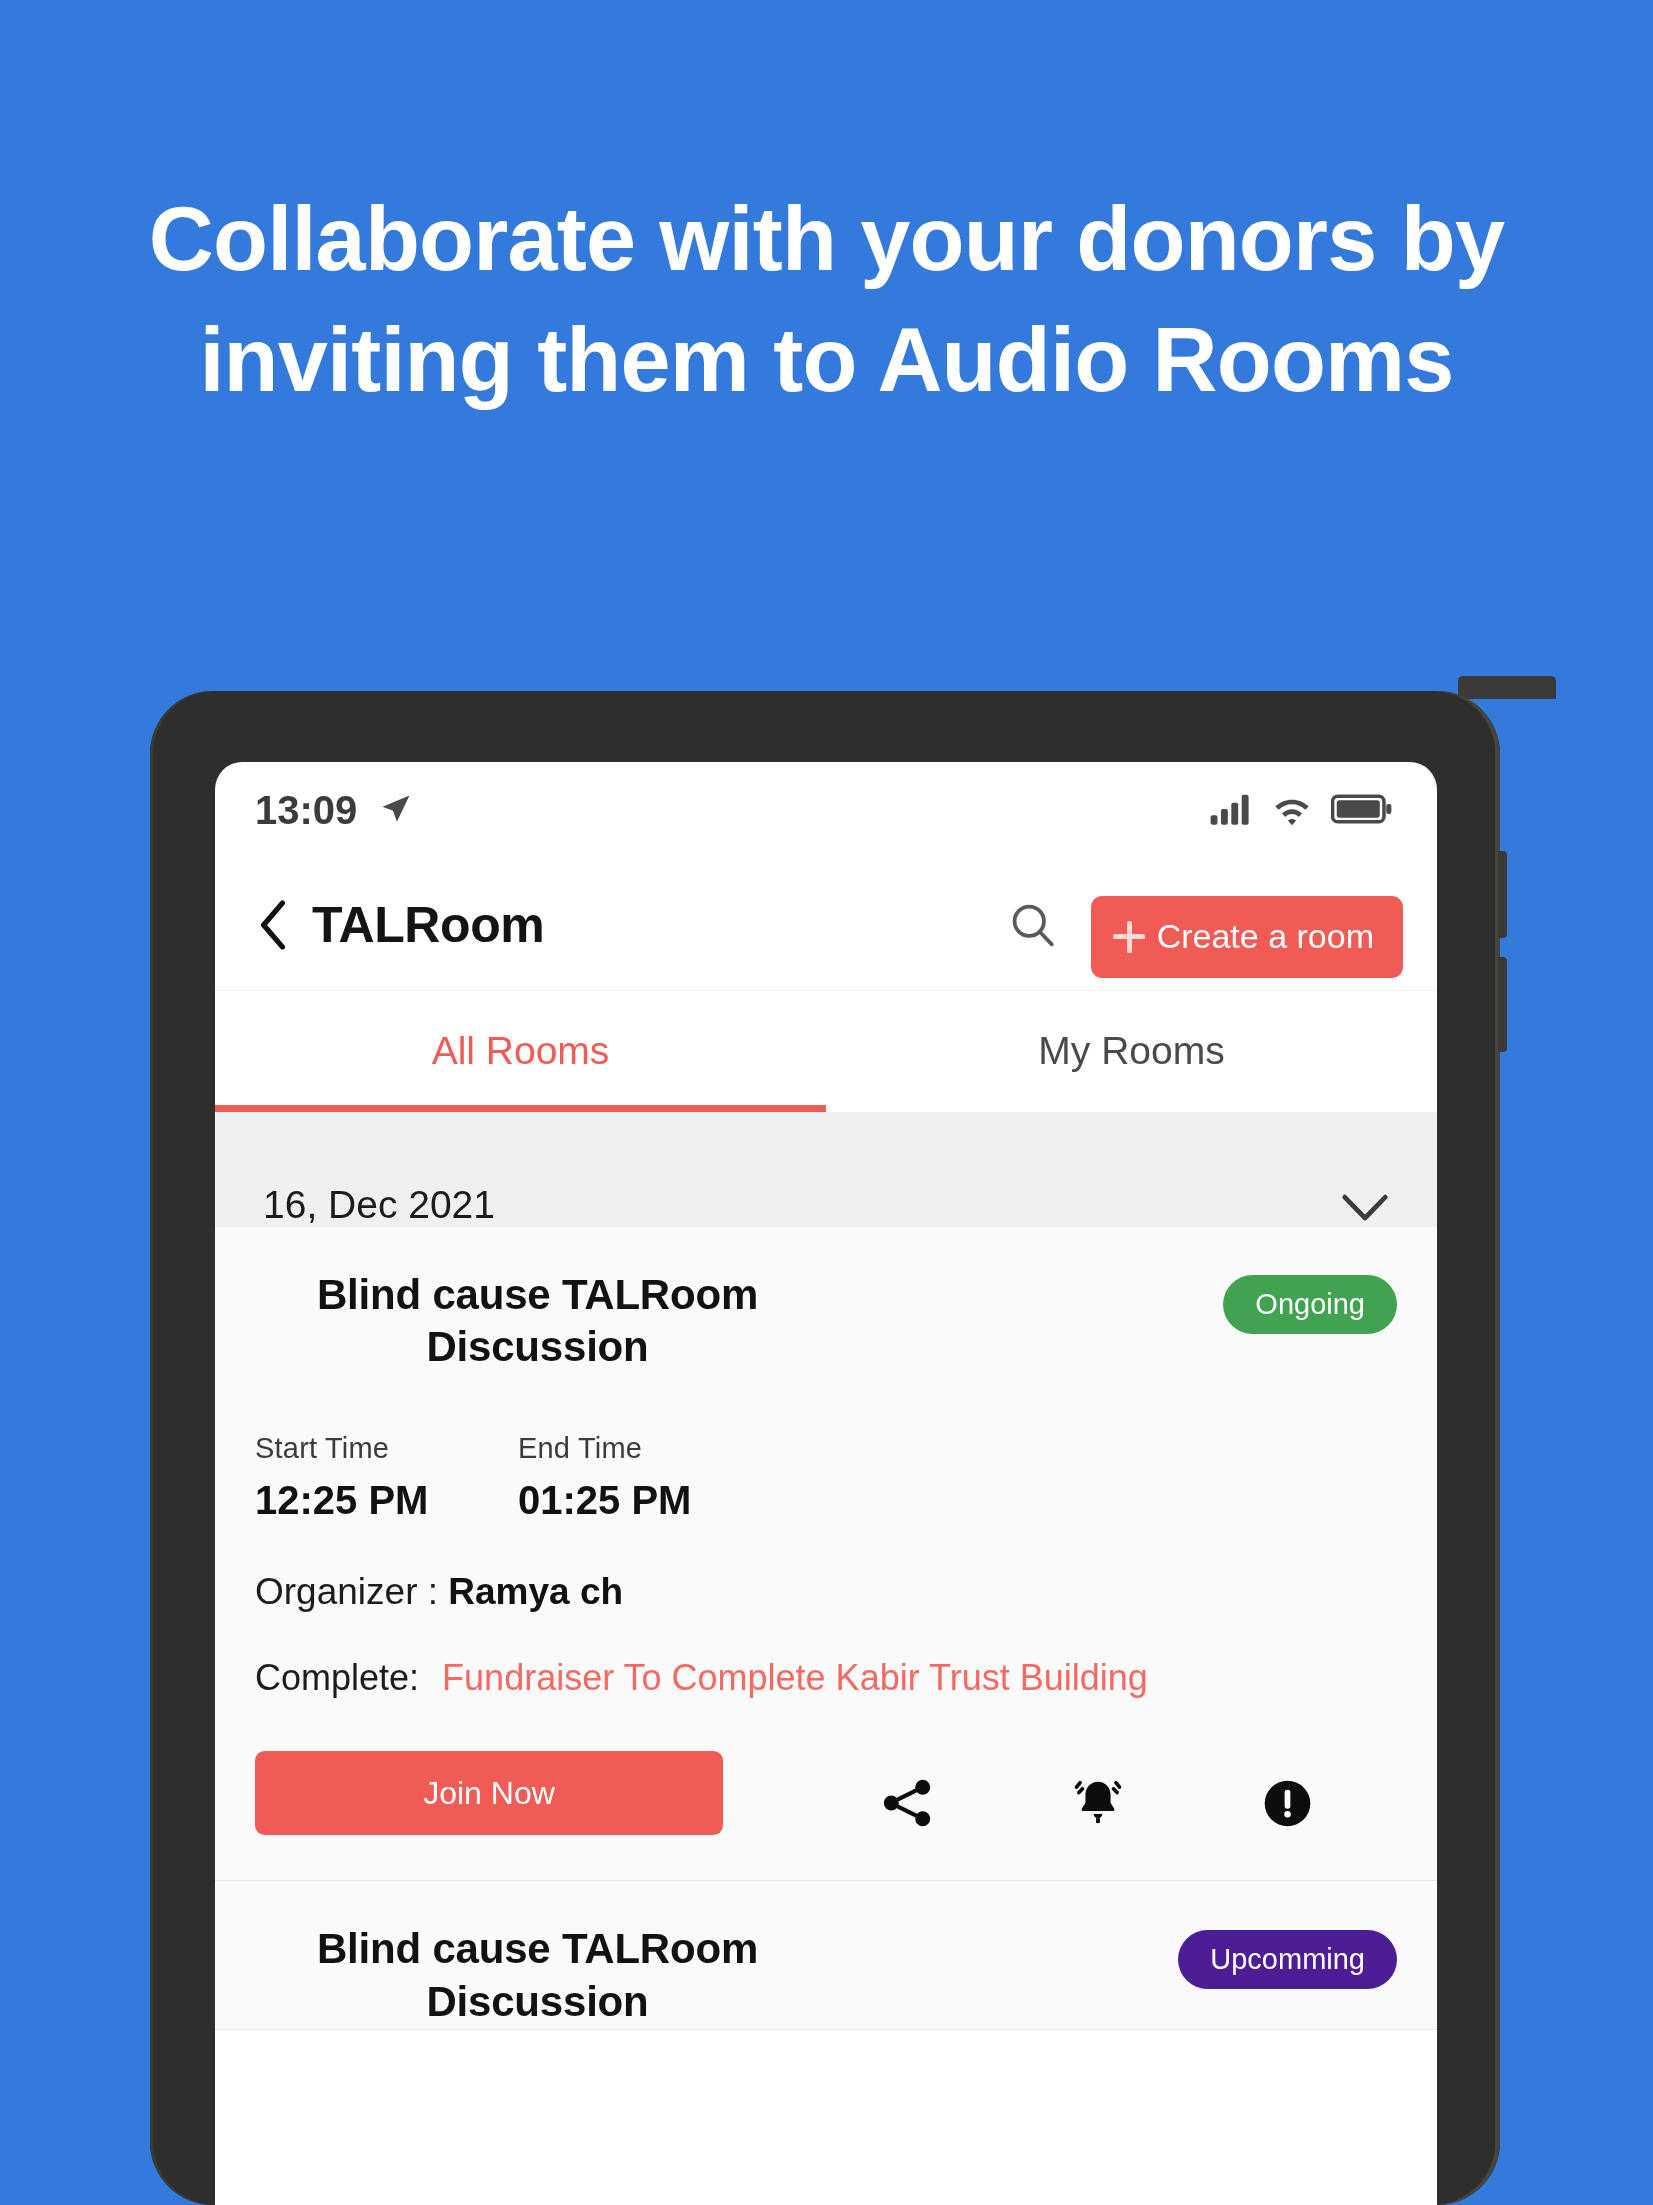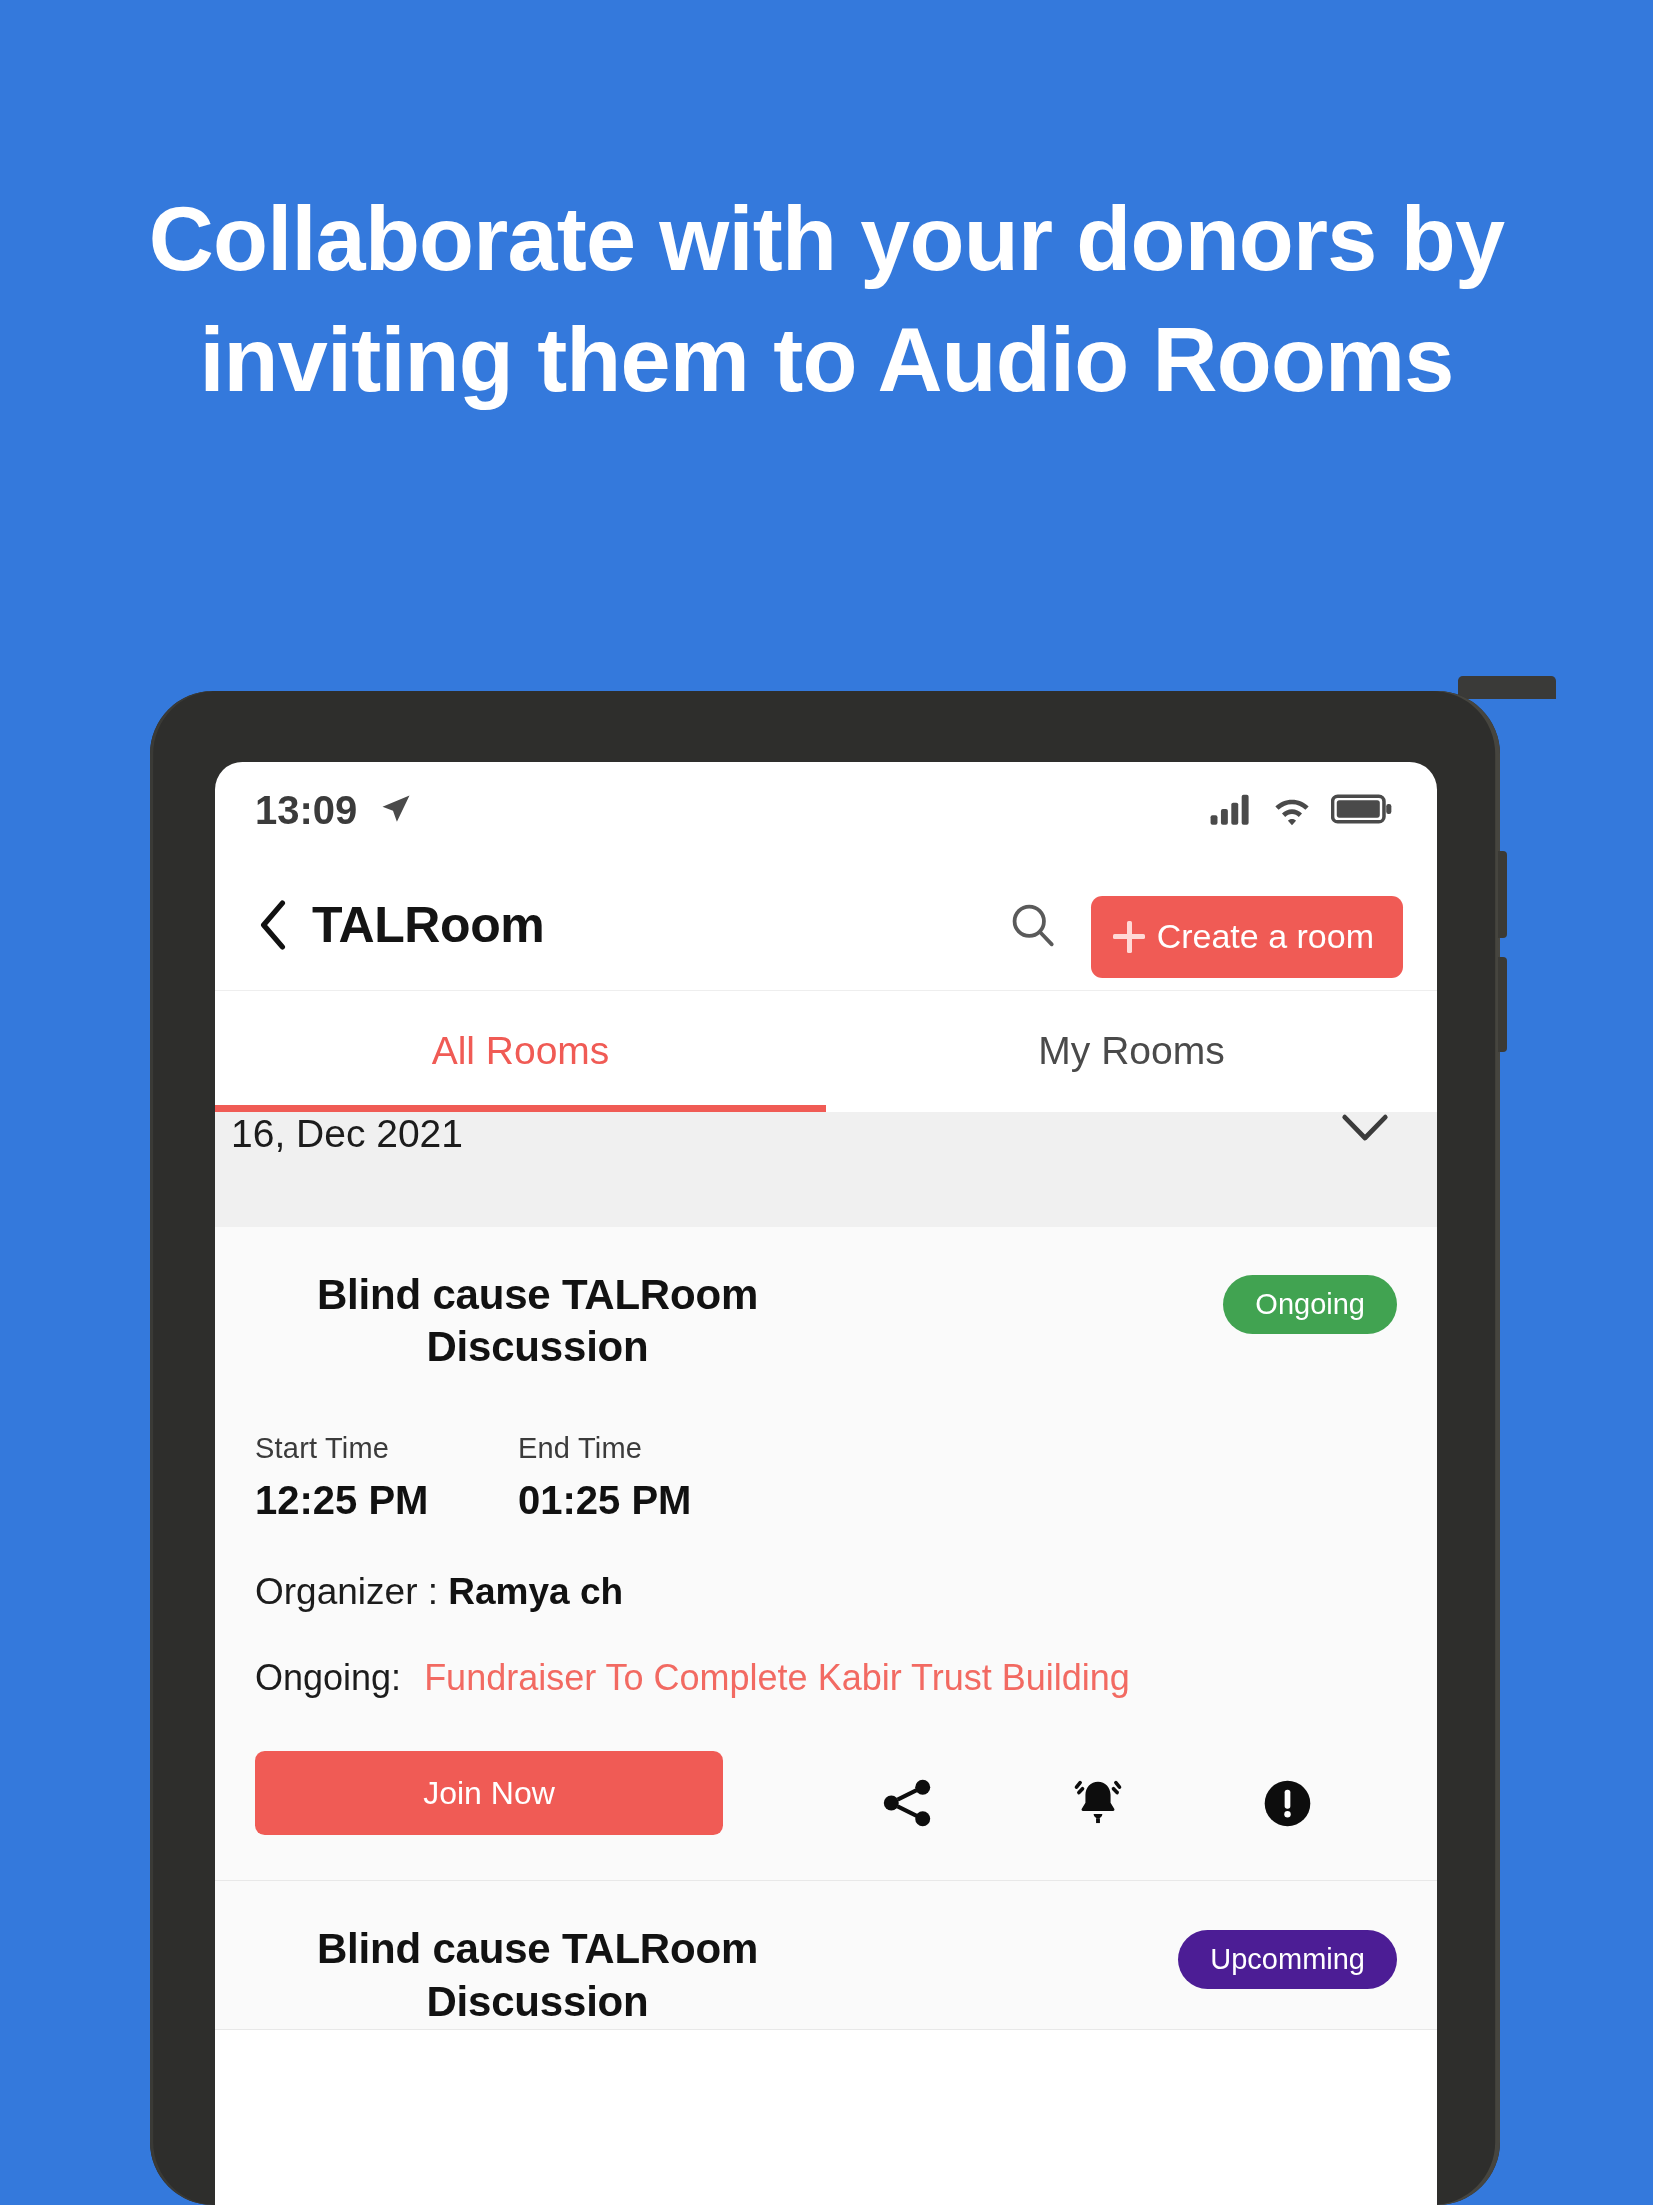--- a/index.html
+++ b/index.html
@@ -202,23 +202,23 @@
     width: 100%;
     height: 6.5px;
     background: #F05B55;
   }
 
   
   .date-header {
     background: #f0f0f0;
     height: 115px;
     display: flex;
-    align-items: flex-start;
+    align-items: flex-end;
     justify-content: space-between;
-    padding: 0 47px 0 16px;
+    padding: 0 47px 0 48px;
     cursor: pointer;
   }
   .date-header .date-text {
     font-size: 39px;
     color: #1c1c1c;
   }
 
   
   .card {
     background: #fafafa;
@@ -414,21 +414,21 @@
             <div class="time-value">01:25 PM</div>
           </div>
         </div>
 
         <div class="organizer">
           <span>Organizer :</span>
           <span class="name">Ramya ch</span>
         </div>
 
         <div class="requests">
-          <span>Ongoing:</span>
+          <span>Complete:</span>
           <span class="req-val">Fundraiser To Complete Kabir Trust Building</span>
         </div>
 
         <div class="card-actions">
           <button class="join-btn">Join Now</button>
           <div class="action-icons">
             <span>
               <svg width="58" height="58" viewBox="0 0 24 24">
                 <circle cx="18.5" cy="5.5" r="3.1" fill="#0d0d0d"></circle>
                 <circle cx="5.5" cy="12" r="3.1" fill="#0d0d0d"></circle>

